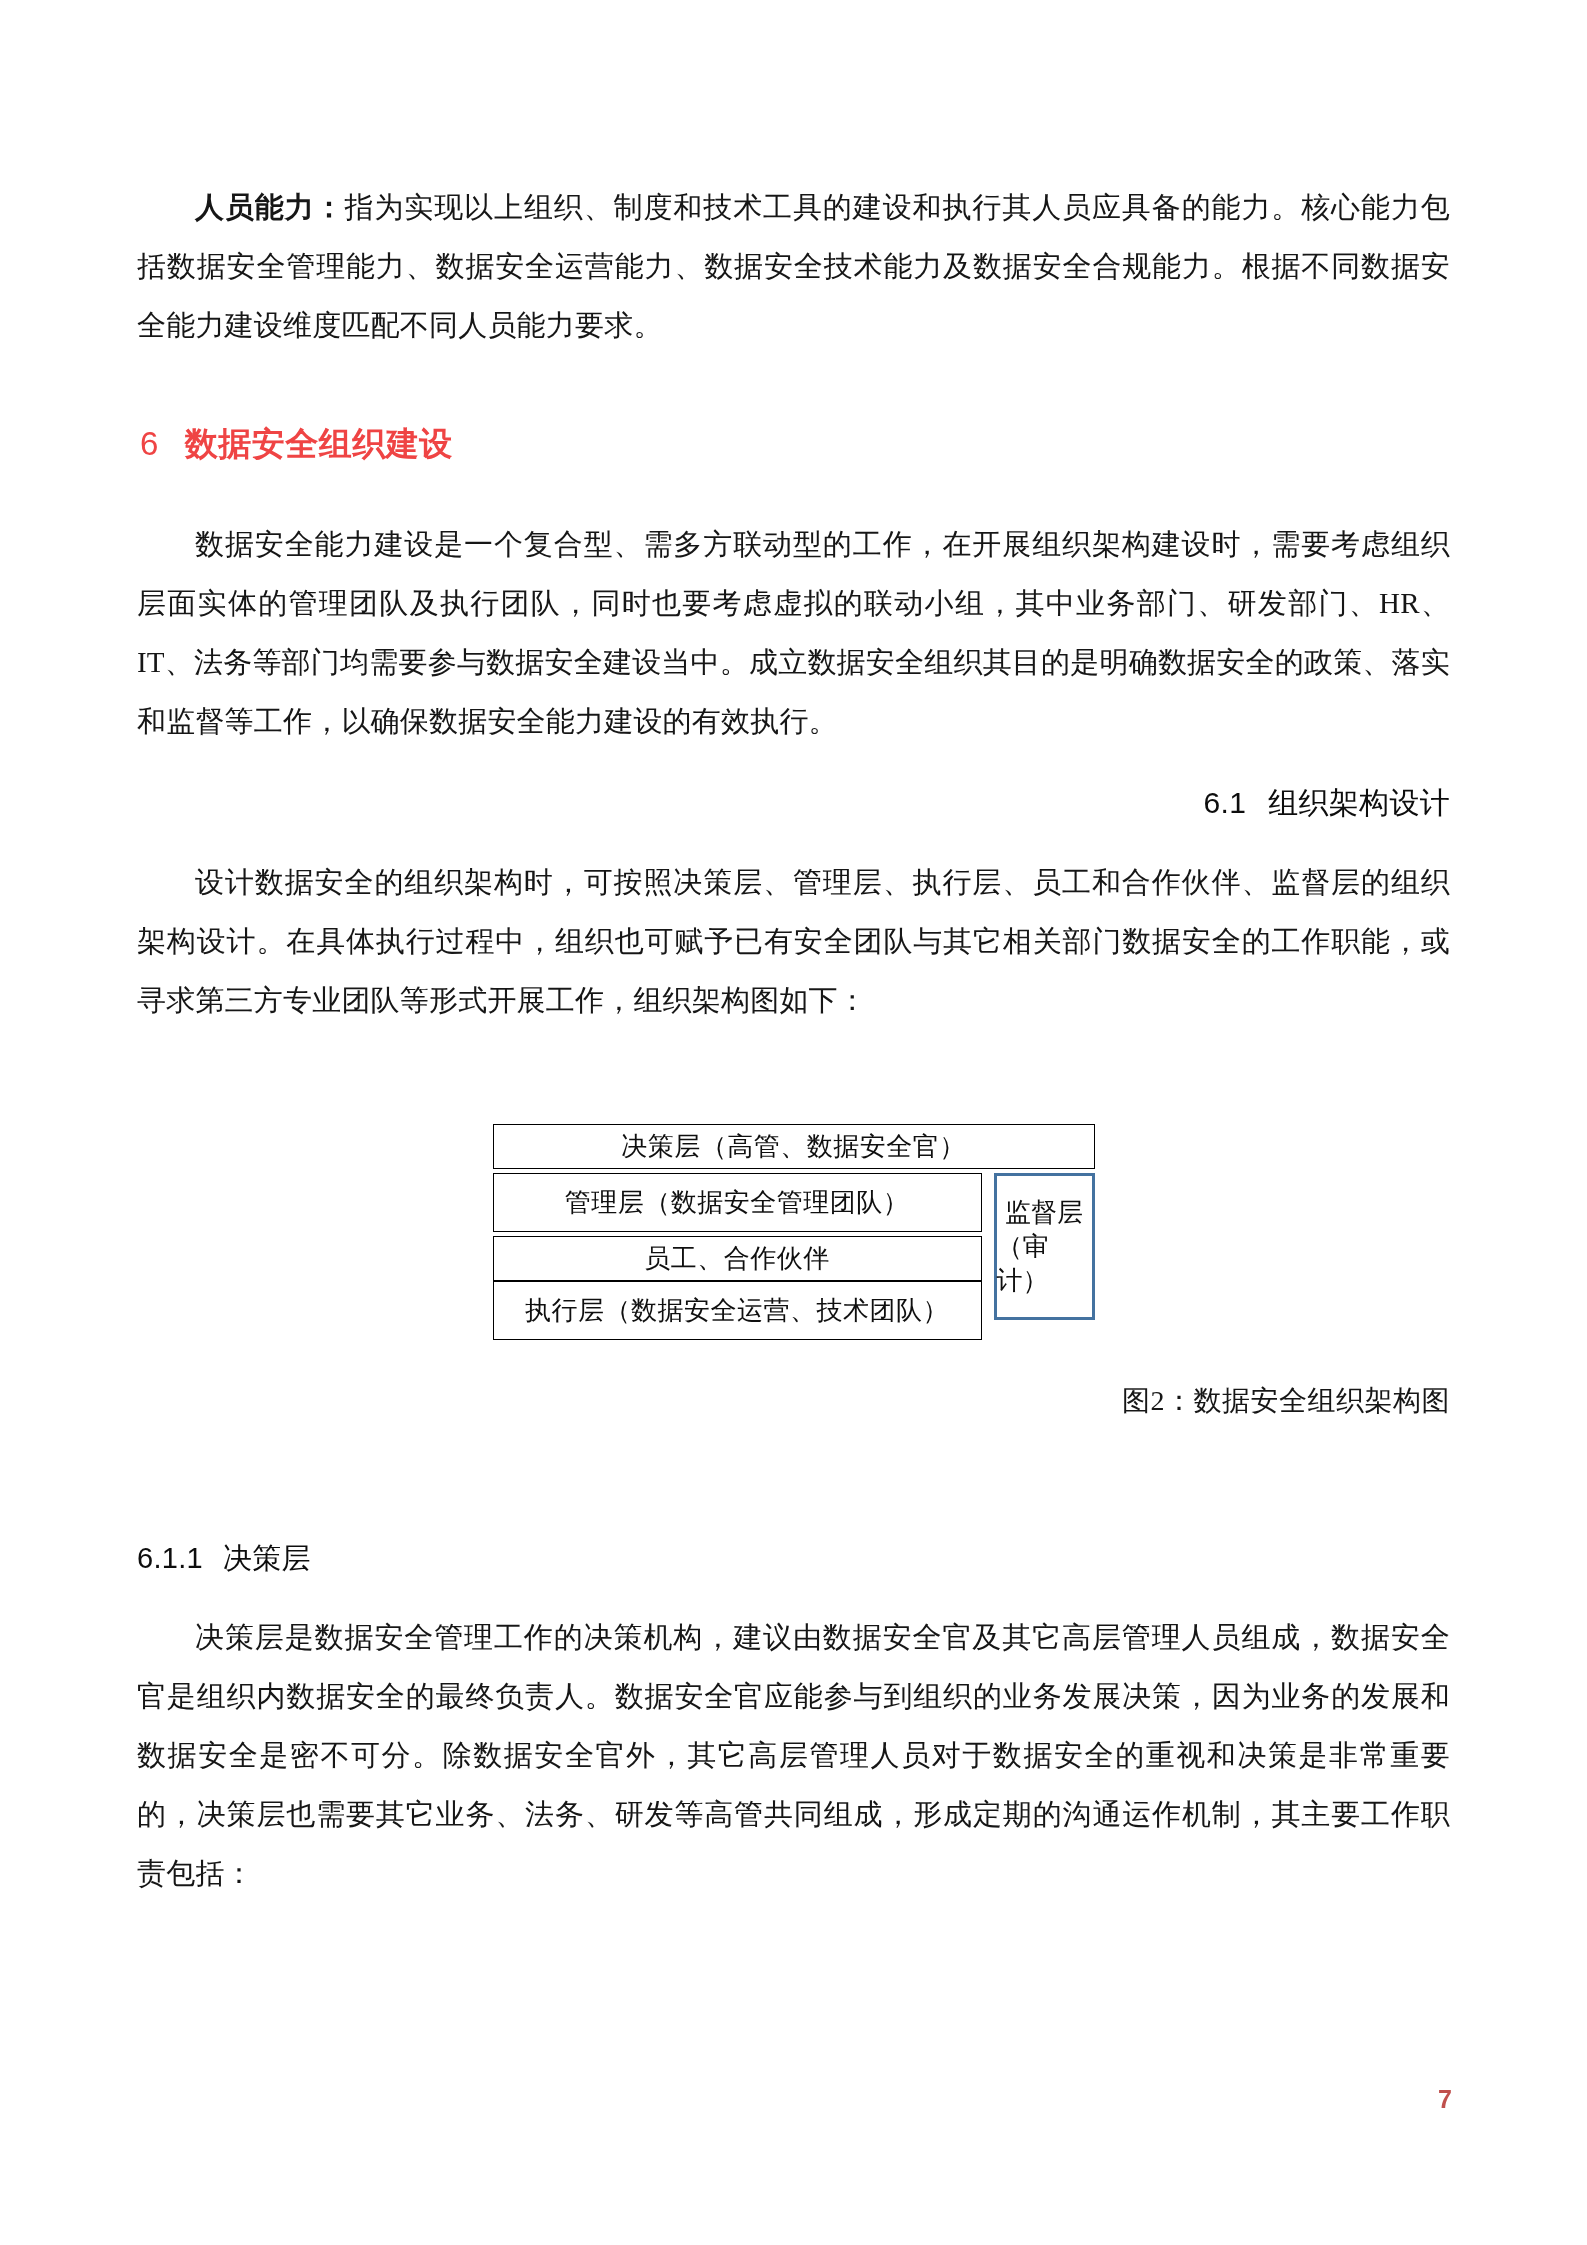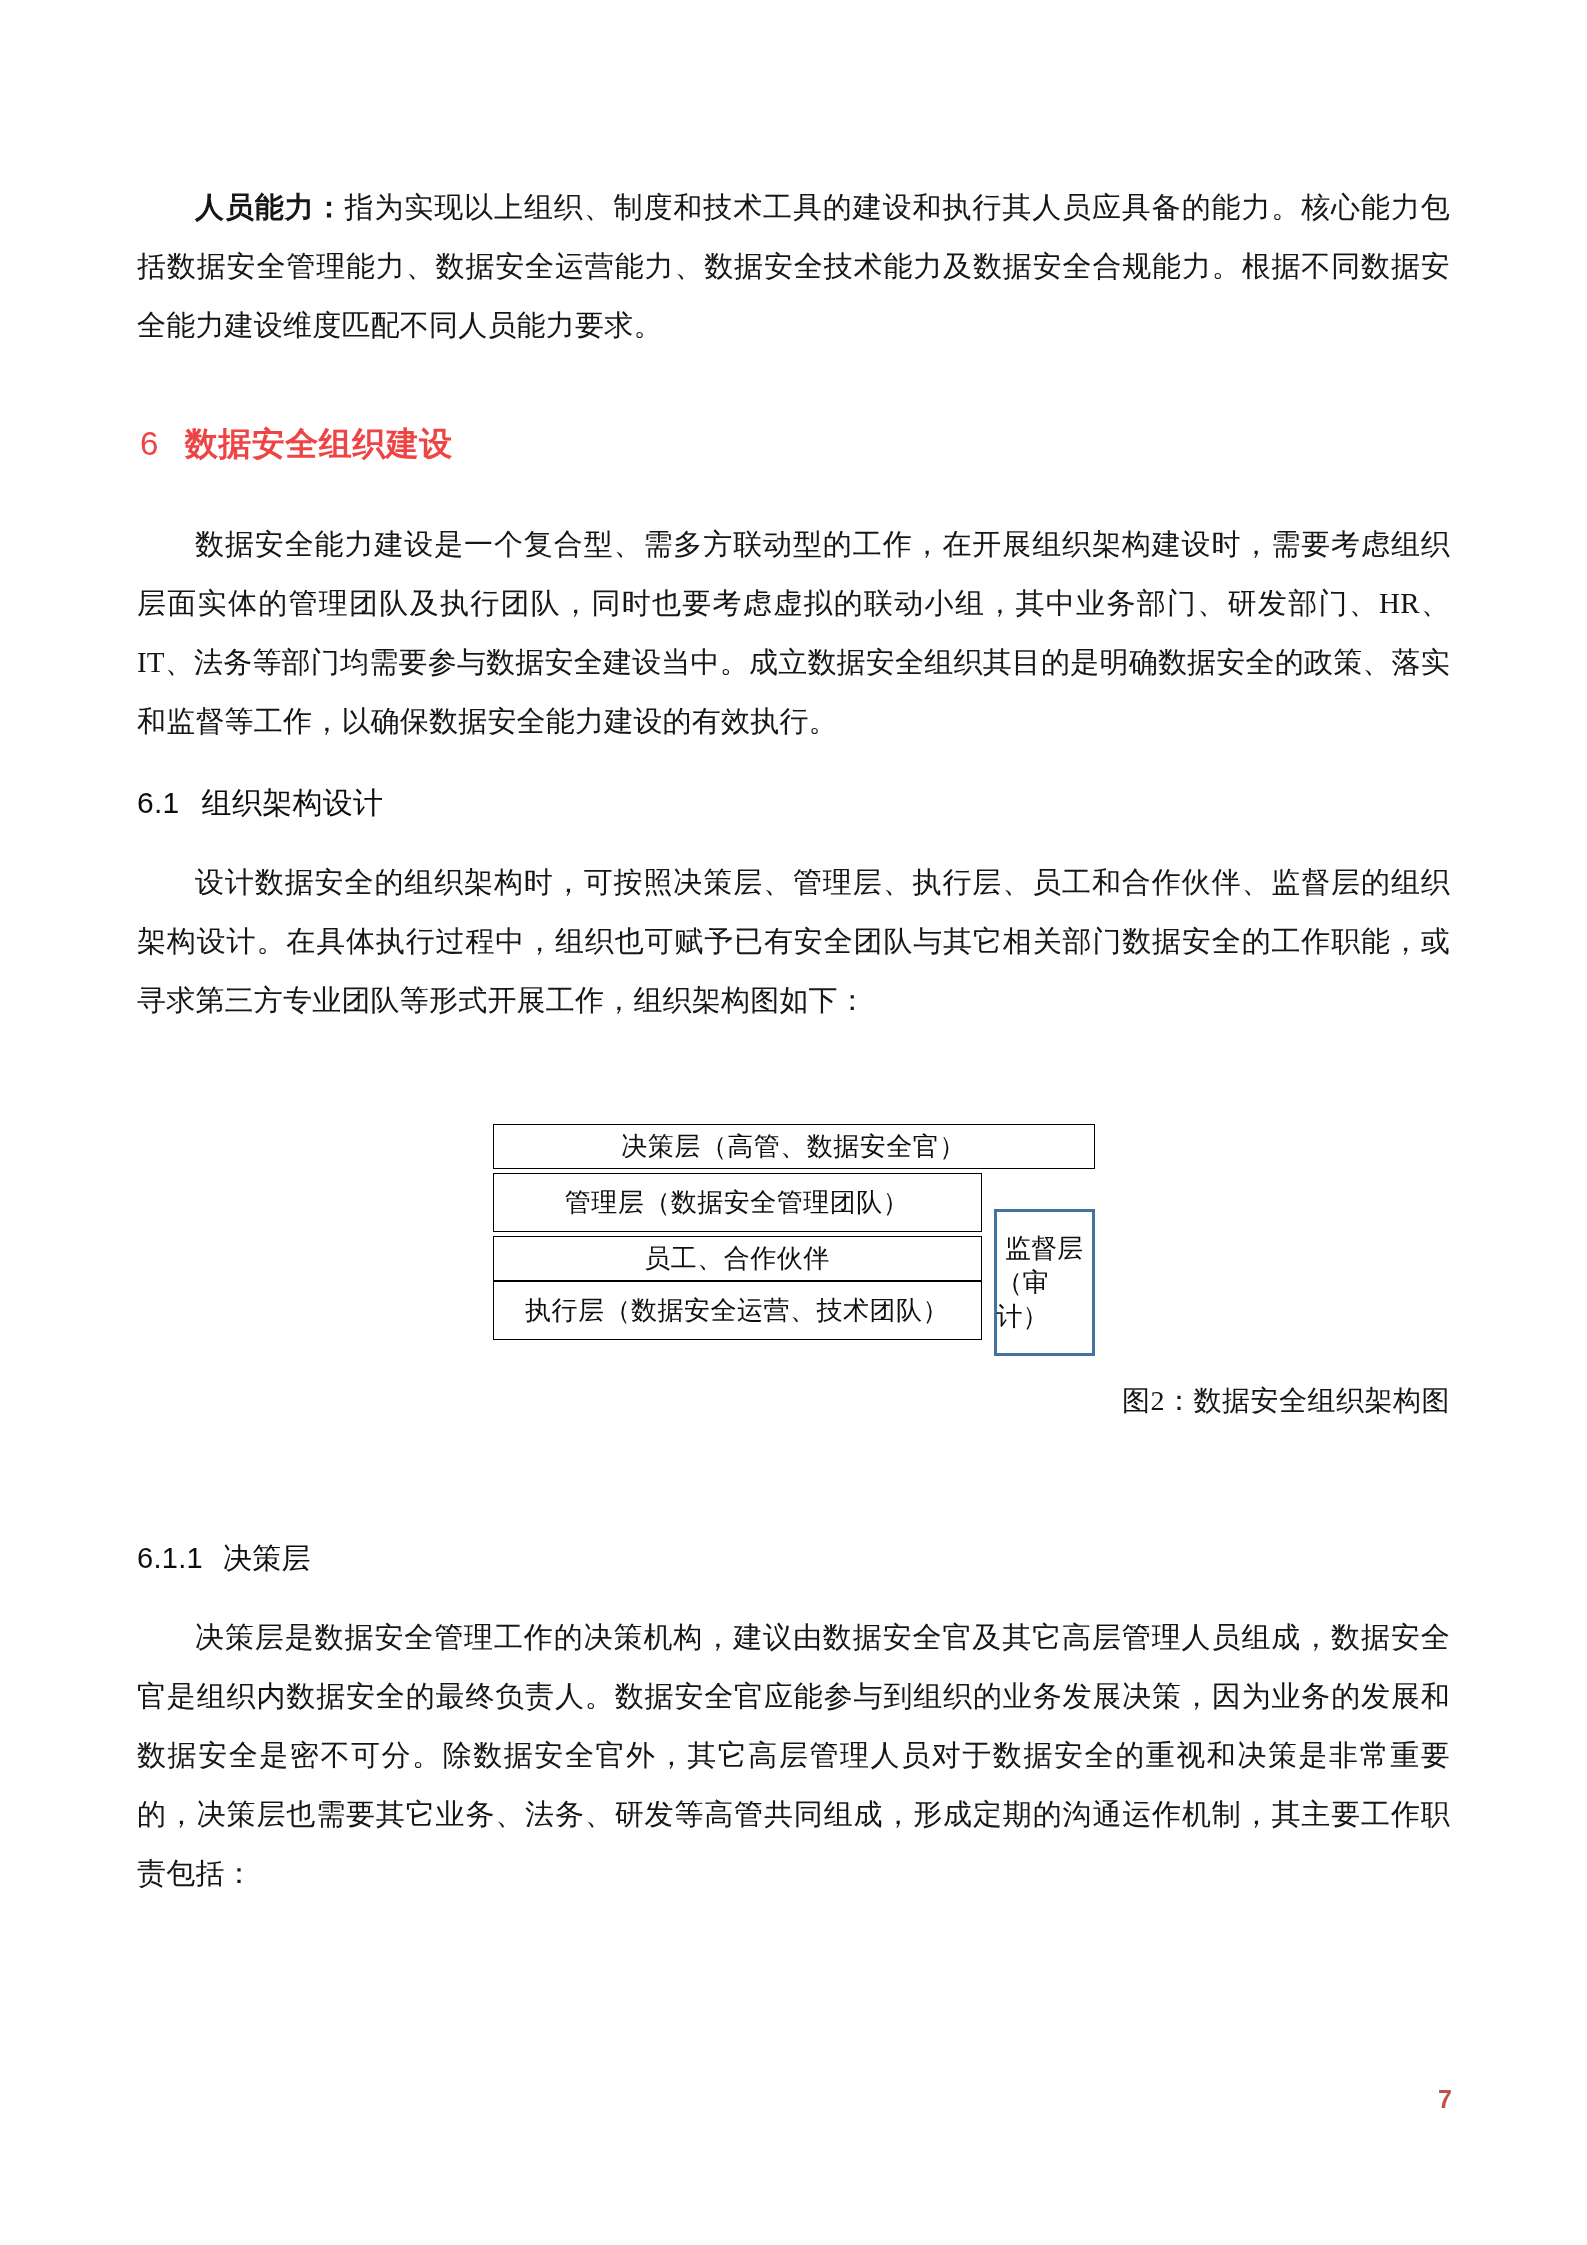--- a/index.html
+++ b/index.html
@@ -63,20 +63,21 @@
   h2.h1num .num { margin-right: 26px; font-weight: 500; }
 
   h3.h2num {
     font-family: "Liberation Sans", "DejaVu Sans", sans-serif;
     font-size: 30px;
     font-weight: 500;
     margin: 0;
     line-height: 42px;
     color: #0d0d0d;
     letter-spacing: 0.3px;
+    text-align: right;
   }
   h3.h2num .num { margin-right: 22px; }
 
   h4.h3num {
     font-family: "Liberation Sans", "DejaVu Sans", sans-serif;
     font-size: 29px;
     font-weight: 500;
     margin: 0;
     line-height: 40px;
     color: #0d0d0d;
@@ -126,21 +127,20 @@
     border: 3px solid #4472a0;
     background: #ffffff;
     display: flex;
     flex-direction: column;
     align-items: center;
     justify-content: center;
     font-family: "Liberation Serif", "DejaVu Serif", serif;
     font-size: 26px;
     color: #0f0f0f;
     line-height: 34px;
-    margin-top: 36px;
   }
   .fig-caption {
     text-align: right;
     font-family: "Liberation Serif", "DejaVu Serif", serif;
     font-size: 28px;
     color: #161616;
     margin: 0;
     letter-spacing: 0.5px;
   }
 

